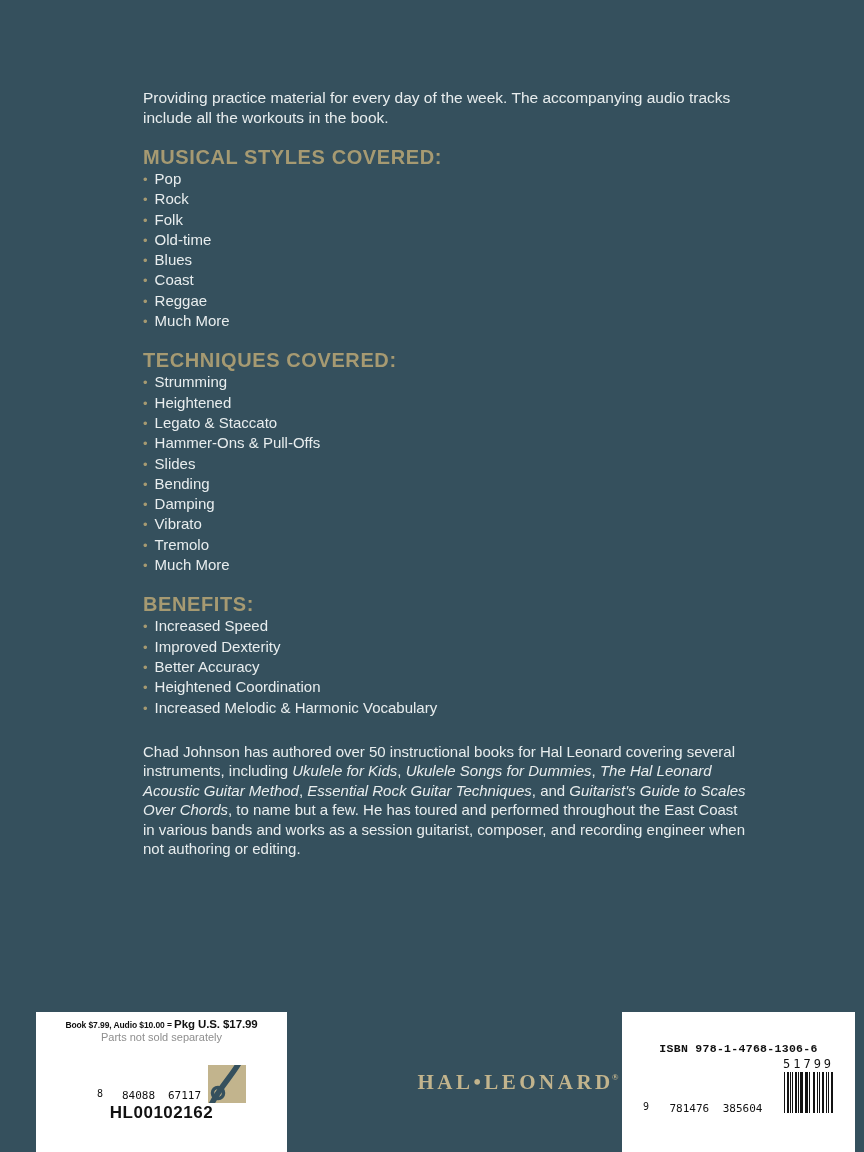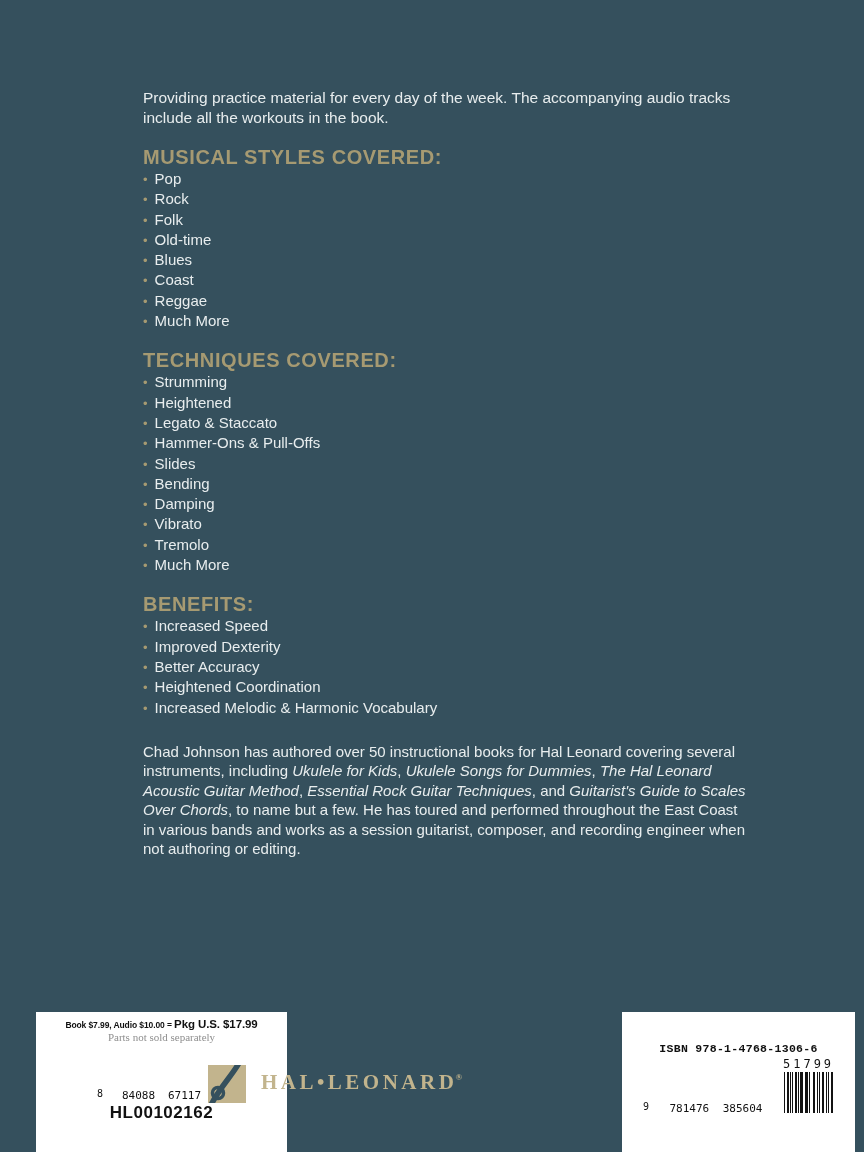--- a/index.html
+++ b/index.html
@@ -31,21 +31,21 @@
   .bio .italic{font-style:italic;}
   .price-note{margin:40px 0 0; font-size:15px; line-height:19.5px;}
 
   
   footer{position:absolute; left:0; top:1012px; width:864px; height:140px;}
   .whitebox{position:absolute; top:0; height:140px; background:#ffffff; color:#111; box-sizing:border-box;}
 
   .price-box{left:0; width:251px; text-align:center; padding-top:6px;margin-left:36px;}
   .price-line{font-size:8.5px; font-weight:700; white-space:nowrap; letter-spacing:-.1px;}
   .price-line .pkg{font-size:11.5px;}
-  .parts-note{font-size:11px; color:#8e8e8e; margin-top:1px;font-family:Liberation Serif, serif;}
+  .parts-note{font-size:11px; color:#8e8e8e; margin-top:1px;}
   .hl-number{font-size:17px; font-weight:700; letter-spacing:.5px; margin-top:3px;}
 
   .bars{display:flex; align-items:stretch;}
   .bars i{display:block; flex:none; background:#131313; height:100%;}
   .bars-wrap{position:relative; height:50px;text-align:center;}
   .groups{
     position:absolute; left:6px; right:6px; bottom:-2px;
     display:flex; justify-content:space-evenly;
   }
   .groups span{
@@ -63,21 +63,21 @@
   .ean-row{display:flex; justify-content:center; align-items:flex-end; gap:4px;}
   .ean-wrap{height:54px;}
   .addon{display:flex; flex-direction:column; align-items:center; align-self:stretch; justify-content:flex-start;}
   .addon-num{
     font-family:"DejaVu Sans Mono", monospace; font-size:12px; letter-spacing:3px; line-height:13px;
   }
   .addon-bars{height:41px; margin-top:1px;}
 
   .publisher{
     position:absolute; left:208px; width:414px; height:140px;
-    display:flex; align-items:center; justify-content:flex-start; gap:15px;
+    display:flex; align-items:center; justify-content:space-between; gap:15px;
   }
   .logo-icon{flex:none; margin-top:4px;}
   .logo-text{
     font-family:"Liberation Serif", serif; font-weight:700;
     font-size:21px; letter-spacing:3.5px; color:var(--tan); white-space:nowrap;
   }
   .reg{font-size:9px; color:var(--tan); vertical-align:9px; margin-left:-2px;}
 </style>
 </head>
 <body>

